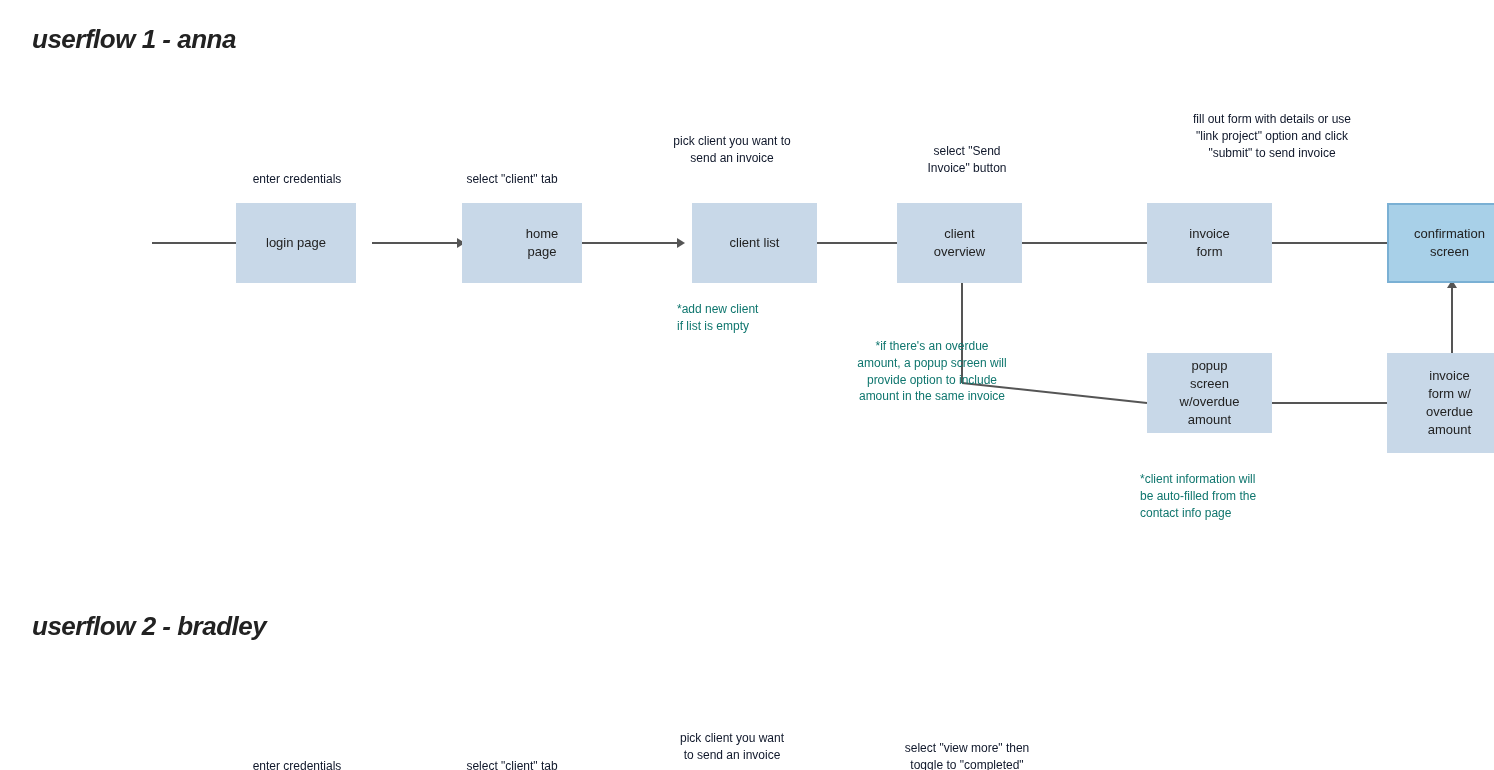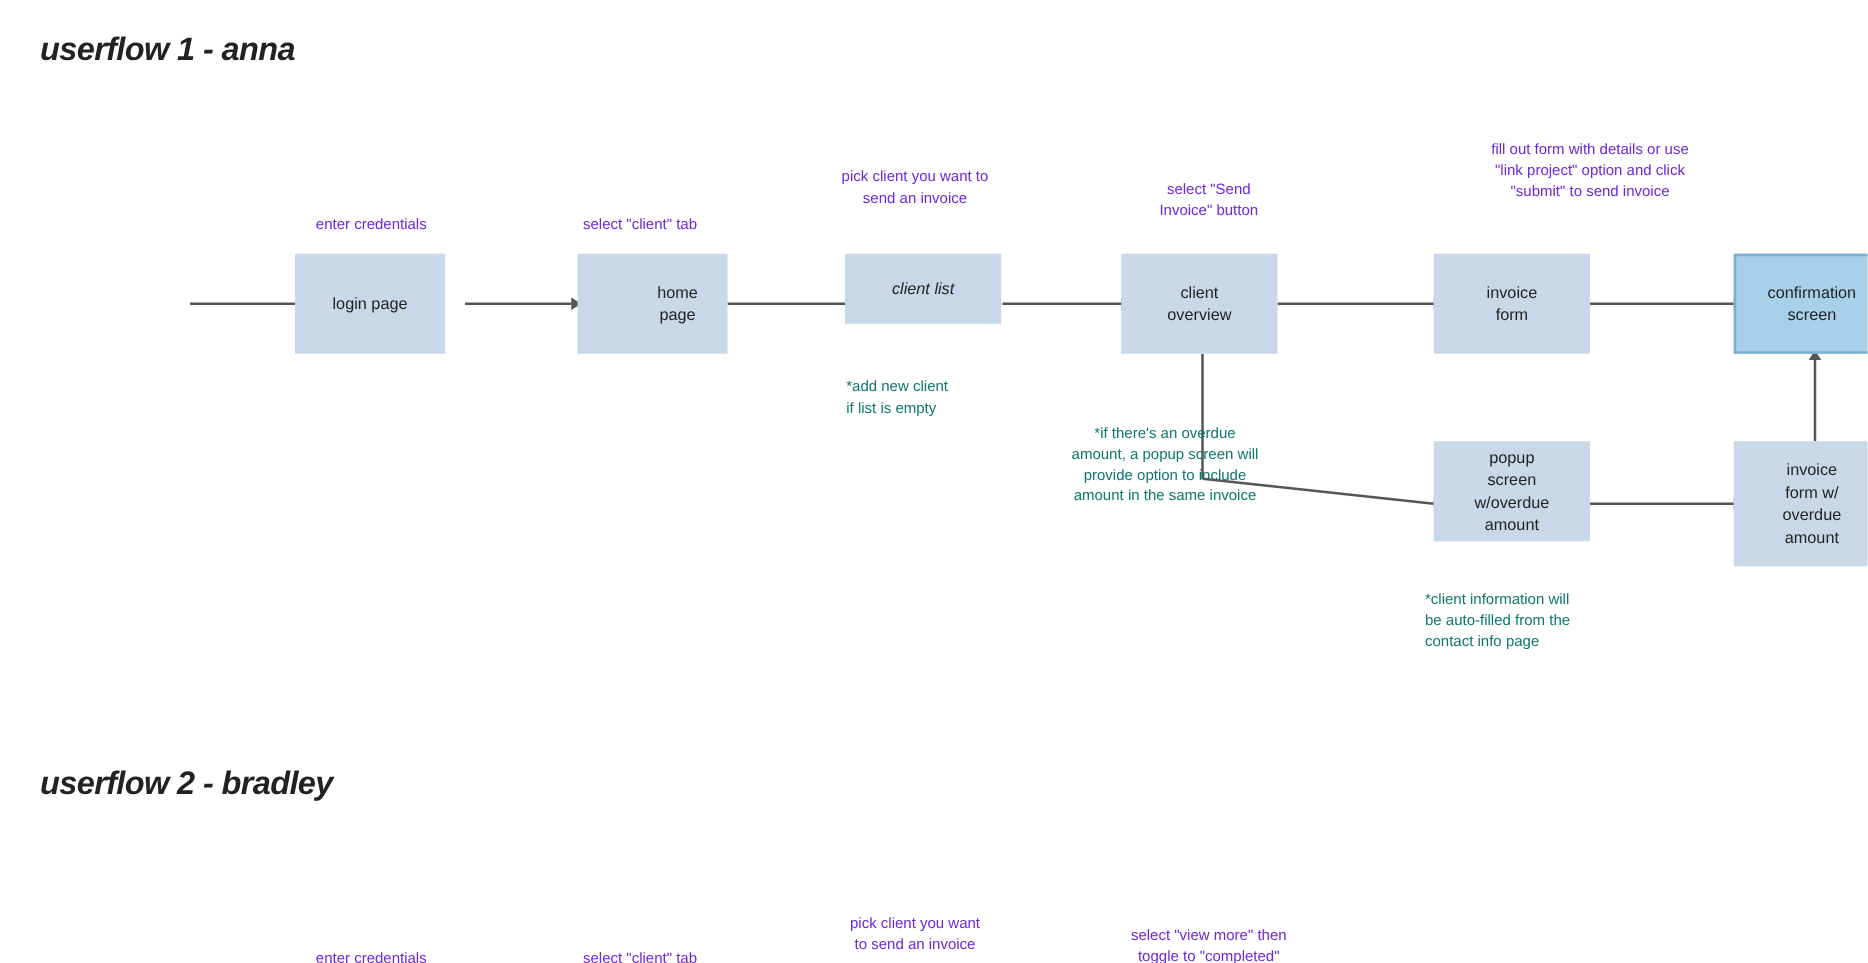--- a/index.html
+++ b/index.html
@@ -47,21 +47,21 @@
 
     .flow-box.highlighted {
       background: #a8d0e8;
       border: 2px solid #7ab0d4;
     }
 
     
     .annotation {
       position: absolute;
       font-size: 12px;
-      color: #6d28d9;
+      color: #0f172a;
       text-align: center;
       line-height: 1.4;
     }
 
     .annotation.blue {
       color: #0f766e;
     }
 
     
     .flow-svg {
@@ -131,21 +131,21 @@
 
 
     <div class="flow-box" style="left: 204px; top: 120px; width: 120px; height: 80px;">
       login page
     </div>
 
     <div class="flow-box" style="left: 430px; top: 120px; width: 120px; height: 80px; padding-left: 48px;">
       home page
     </div>
 
-    <div class="flow-box" style="left: 644px; top: 120px; width: 125px; height: 56px; font-style: italic;">
+    <div class="flow-box" style="left: 660px; top: 120px; width: 125px; height: 80px;">
       client list
     </div>
 
     <div class="flow-box" style="left: 865px; top: 120px; width: 125px; height: 80px;">
       client<br>overview
     </div>
 
     <div class="flow-box" style="left: 1115px; top: 120px; width: 125px; height: 80px;">
       invoice<br>form
     </div>

